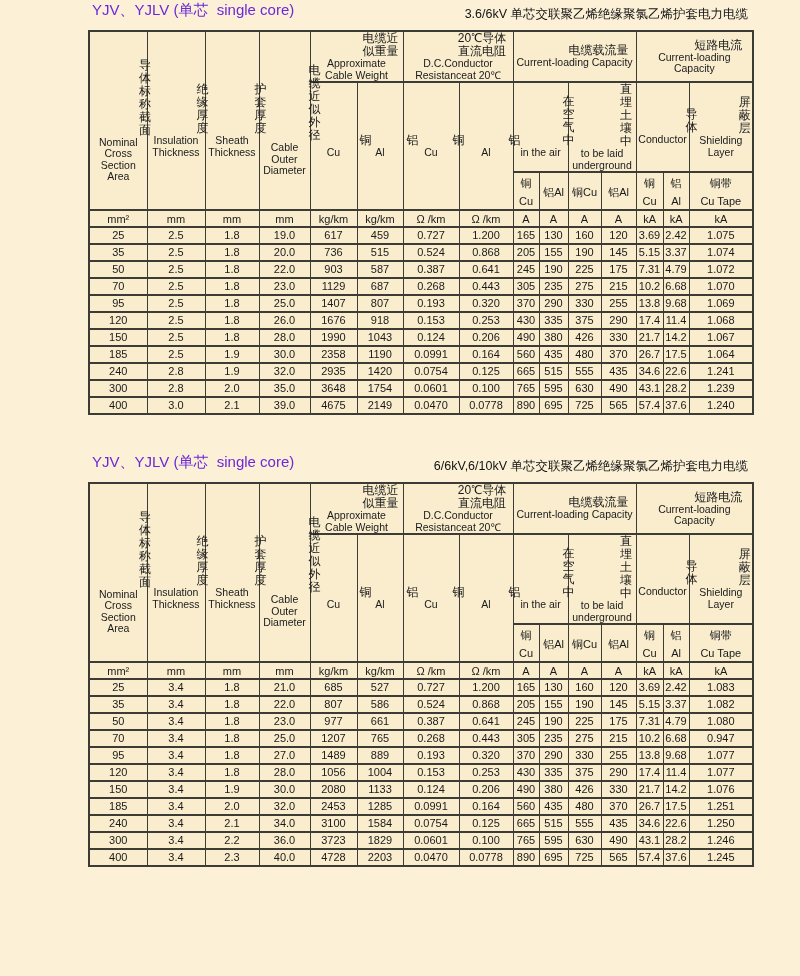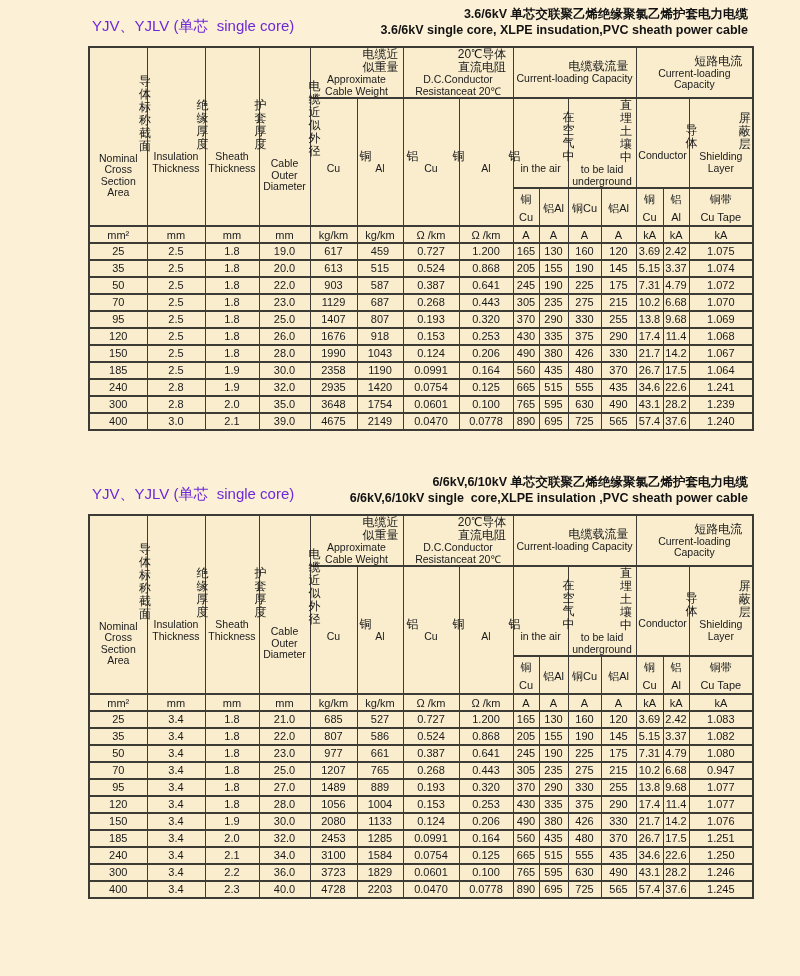--- a/index.html
+++ b/index.html
@@ -8,21 +8,21 @@
     background:#fcf1d7;
     font-family:"Liberation Sans", sans-serif;
     color:#1a1a1a;
     overflow:hidden;
   }
   .sheet { position:relative; width:800px; height:976px; }
 
   
   .section { position:relative; }
   .titles { text-align:right; padding:6px 52px 2px 0; line-height:16px; }
-  .title-cn, .title-en { display:block; font-weight:bold; font-size:12.5px; color:#121212; white-space:pre; }
+  .title-cn, .title-en { display:block; font-weight:normal; font-size:12.5px; color:#121212; white-space:pre; }
   .product-label {
     position:absolute; left:92px; bottom:4px;
     font-size:15px; color:#6d28d9; white-space:pre;
   }
 
   
   table.spec {
     border-collapse:collapse; table-layout:fixed;
     width:664px; margin-left:88px; margin-top:6px;
     background:#f9edce;
@@ -49,21 +49,20 @@
   .gap { height:37px; }
 </style>
 </head>
 <body>
 
 <div class="sheet">
 
   <div class="section">
     <div class="titles">
       <span class="title-cn">3.6/6kV 单芯交联聚乙烯绝缘聚氯乙烯护套电力电缆</span>
-      <span class="title-en">3.6/6kV single core, XLPE insudation,PVC sheath power cable</span>
     </div>
     <span class="product-label">YJV、YJLV (单芯  single core)</span>
   </div>
   <table class="spec">
     <colgroup>
       <col style="width:58px">
         <col style="width:58px">
         <col style="width:54px">
         <col style="width:51px">
       <col style="width:47px">
@@ -208,21 +207,21 @@
           <td>120</td>
           <td>3.69</td>
           <td>2.42</td>
           <td>1.075</td>
         </tr>
         <tr>
           <td>35</td>
           <td>2.5</td>
           <td>1.8</td>
           <td>20.0</td>
-          <td>613</td>
+          <td>736</td>
           <td>515</td>
           <td>0.524</td>
           <td>0.868</td>
           <td>205</td>
           <td>155</td>
           <td>190</td>
           <td>145</td>
           <td>5.15</td>
           <td>3.37</td>
           <td>1.074</td>
@@ -381,21 +380,20 @@
           <td>1.240</td>
         </tr>
       </tbody>
     </table>
 
   <div class="gap"></div>
 
   <div class="section">
     <div class="titles">
       <span class="title-cn">6/6kV,6/10kV 单芯交联聚乙烯绝缘聚氯乙烯护套电力电缆</span>
-      <span class="title-en">6/6kV,6/10kV single  core,XLPE insulation ,PVC sheath power cable</span>
     </div>
     <span class="product-label">YJV、YJLV (单芯  single core)</span>
   </div>
   <table class="spec">
     <colgroup>
       <col style="width:58px">
         <col style="width:58px">
         <col style="width:54px">
         <col style="width:51px">
       <col style="width:47px">

